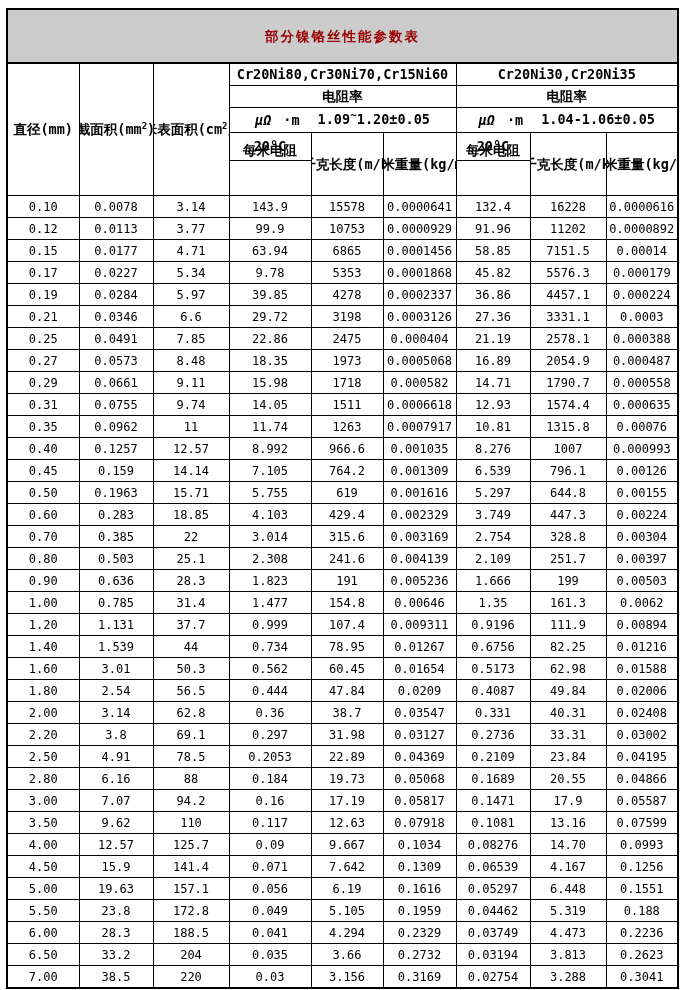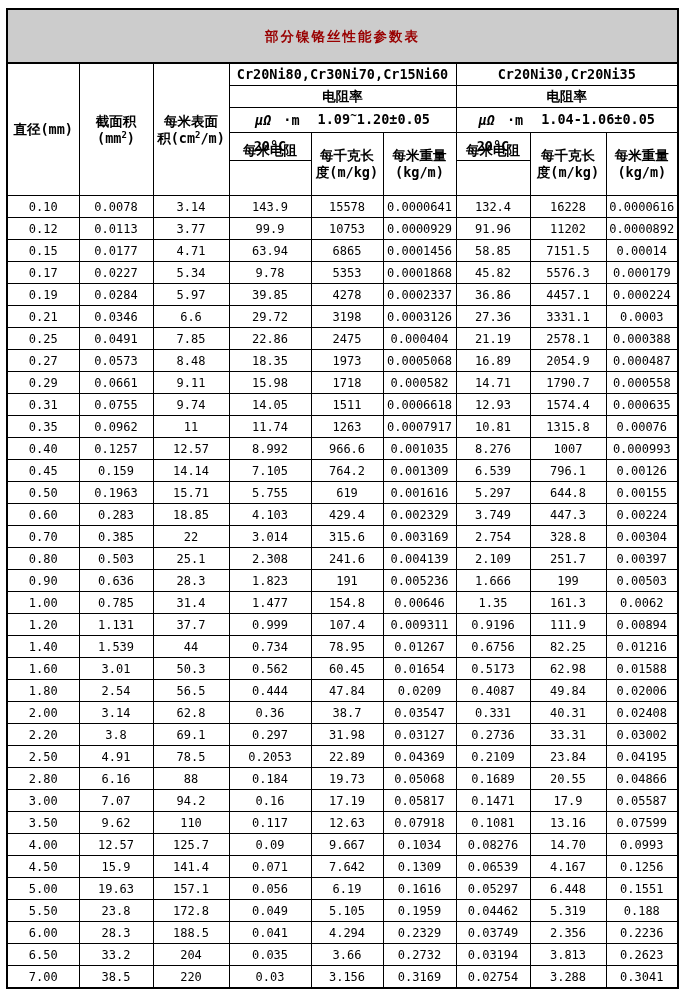--- a/index.html
+++ b/index.html
@@ -78,21 +78,21 @@
     height: 34px;
     display: flex;
     flex-direction: column;
     align-items: center;
     justify-content: center;
     line-height: 16px;
     gap: 40px;
   }
   .two-line {
     display: flex;
-    flex-direction: column;
+    flex-direction: row;
     align-items: center;
     justify-content: center;
     line-height: 17px;
   }
   
   .spec-table tbody td {
     height: 21px;
     font-size: 12px;
     font-weight: normal;
   }
@@ -562,21 +562,21 @@
           <td>0.188</td>
         </tr>
         <tr>
           <td>6.00</td>
           <td>28.3</td>
           <td>188.5</td>
           <td>0.041</td>
           <td>4.294</td>
           <td>0.2329</td>
           <td>0.03749</td>
-          <td>2.356</td>
+          <td>4.473</td>
           <td>0.2236</td>
         </tr>
         <tr>
           <td>6.50</td>
           <td>33.2</td>
           <td>204</td>
           <td>0.035</td>
           <td>3.66</td>
           <td>0.2732</td>
           <td>0.03194</td>

